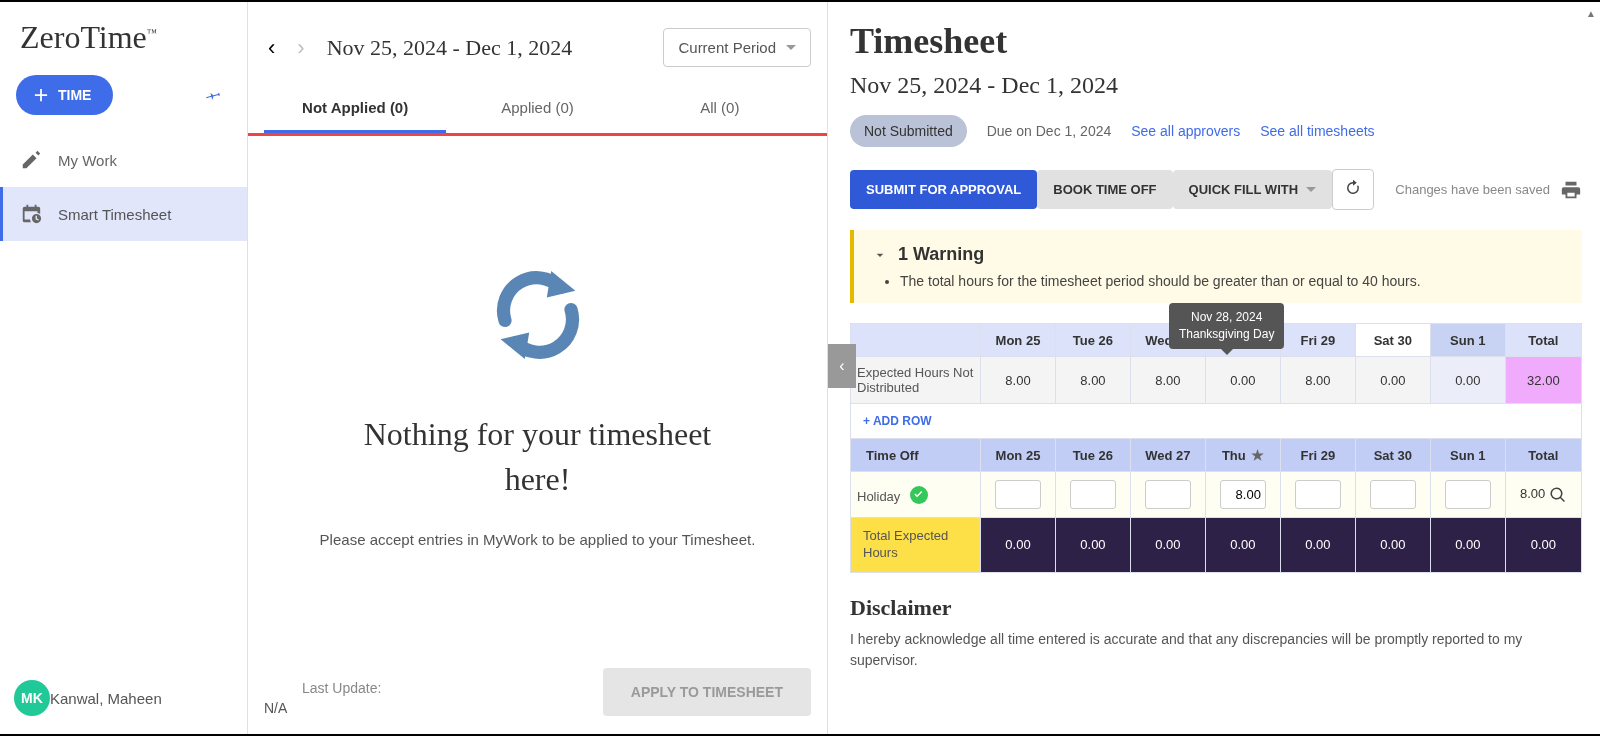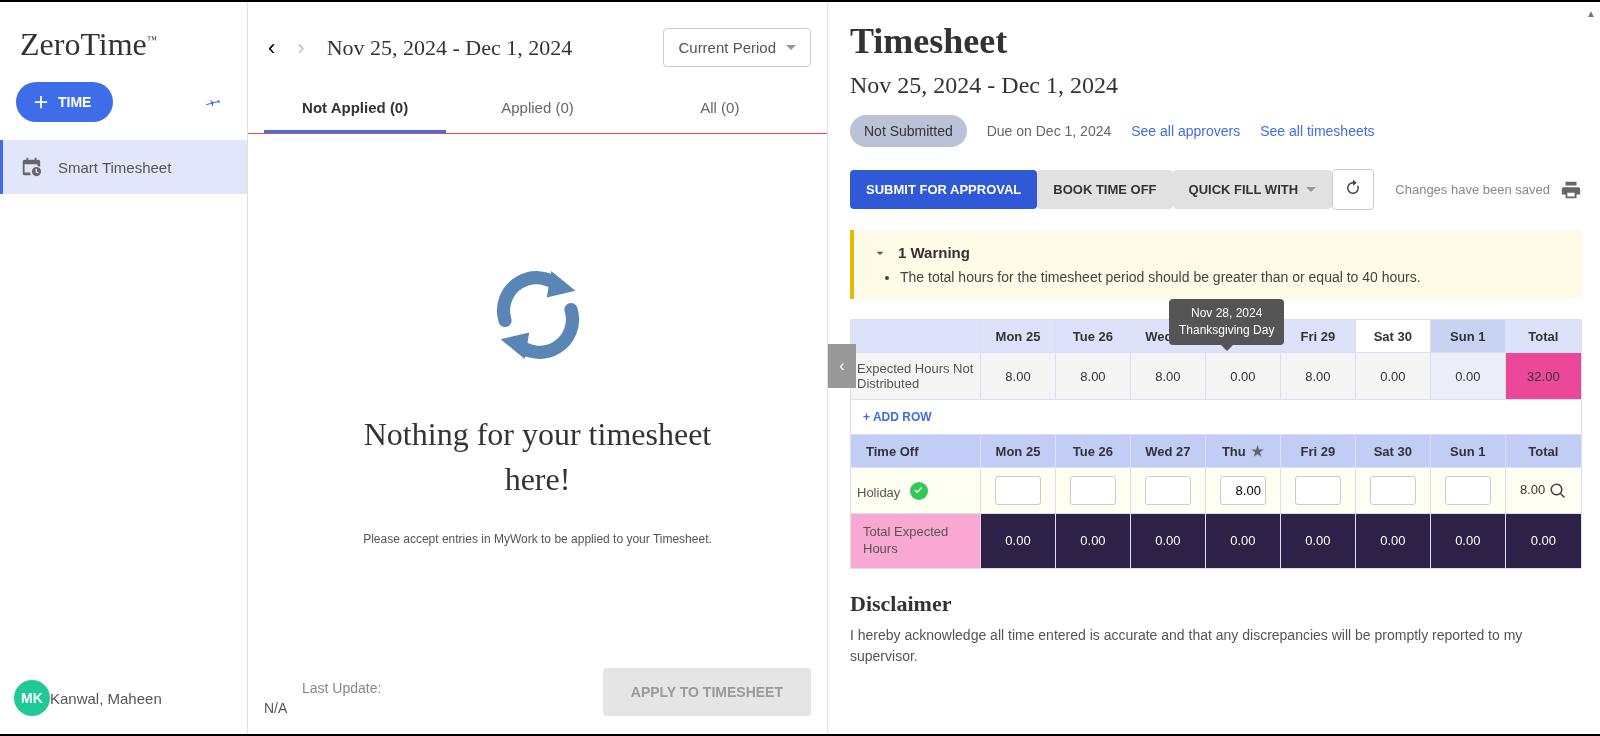--- a/index.html
+++ b/index.html
@@ -13,21 +13,21 @@
     display: flex;
     border-top: 2px solid #000;
     border-bottom: 2px solid #000;
   }
   
   .sidebar {
     width: 248px;
     border-right: 1px solid #e0e0e0;
     display: flex;
     flex-direction: column;
-    padding: 25px 0 0 0;
+    padding: 18px 0 0 0;
     position: relative;
     background: #fff;
   }
   .logo {
     font-family: Georgia, 'Times New Roman', serif;
     font-size: 32px;
     font-weight: 500;
     color: #333;
     padding: 0 18px 20px 20px;
     line-height: 1.1;
@@ -151,21 +151,21 @@
   }
   .caret-down {
     width: 0; height: 0;
     border-left: 5px solid transparent;
     border-right: 5px solid transparent;
     border-top: 5px solid #999;
   }
 
   .tabs {
     display: flex;
-    border-bottom: 1px solid #ef4444;
+    border-bottom: 3px solid #ef4444;
     padding: 0 16px;
   }
   .tab {
     flex: 1;
     text-align: center;
     padding: 14px 0;
     font-size: 15px;
     color: #666;
     cursor: pointer;
     border-bottom: 3px solid transparent;
@@ -188,21 +188,21 @@
   .empty-state svg { width: 110px; height: 110px; }
   .empty-title {
     font-family: Georgia, serif;
     font-size: 32px;
     color: #333;
     margin-top: 42px;
     line-height: 1.4;
     max-width: 420px;
   }
   .empty-sub {
-    font-size: 12px;
+    font-size: 15px;
     color: #555;
     margin-top: 30px;
   }
 
   .middle-footer {
     display: flex;
     align-items: flex-end;
     justify-content: space-between;
     padding: 16px 16px 18px 16px;
   }
@@ -302,21 +302,21 @@
     background: #fffbe6;
     padding: 14px 18px;
     margin-bottom: 20px;
   }
   .warning-head {
     font-weight: 600;
     color: #333;
     display: flex;
     align-items: center;
     gap: 10px;
-    font-size: 15px;
+    font-size: 18px;
   }
   .warning-head svg { width: 16px; height: 16px; fill: #555; }
   .warning-box ul { margin: 8px 0 0 28px; font-size: 14px; color: #444; }
 
   .section-title {
     font-family: Georgia, serif;
     font-size: 24px;
     color: #333;
     margin: 8px 0 10px;
   }
@@ -338,21 +338,21 @@
   .dist-table th.row-label-col { width: 130px; }
   .dist-table th.today { background: #fff; font-weight: 700; }
   .dist-table th.weekend { background: #c8d2f3; }
   .dist-table td.label-cell {
     text-align: left;
     color: #555;
     background: #f4f4f4;
   }
   .dist-table td.grey { background: #f4f4f4; }
   .dist-table td.weekend-cell { background: #ebeef9; }
-  .dist-table td.total-cell { background: #ec4899; }
+  .dist-table td.total-cell { background: #f0abfc; }
   .add-row-link {
     color: #3f6ce8;
     font-size: 12px;
     font-weight: 600;
     padding: 10px 12px;
     display: block;
     cursor: pointer;
   }
   .timeoff-header th { background: #c2cdf5; }
   .holiday-row td { background: #fffef2; }
@@ -375,21 +375,21 @@
     margin-left: 6px;
   }
   .check-ic svg { width: 11px; height: 11px; fill: #fff; }
   .star-ic { color: #666; font-size: 14px; margin-left: 2px; }
   .total-row td {
     background: #2d2147;
     color: #fff;
     font-size: 13px;
   }
   .total-row td.label-cell {
-    background: #f9a8d4;
+    background: #fde047;
     text-align: left;
     padding: 10px 12px;
     line-height: 1.3;
   }
   .disclaimer-title {
     font-family: Georgia, serif;
     font-size: 22px;
     margin: 22px 0 8px;
     color: #333;
   }
@@ -457,20 +457,26 @@
         </svg>
       <span>TIME</span>
     </button>
     <button class="pin-btn">
       <svg viewBox="0 0 24 24">
           <path fill="#3f6ce8" d="M14 4l6 6-3 1-4 4 1 5-3-3-5 5-1-1 5-5-3-3 5 1 4-4 1-3z"></path>
         </svg>
     </button>
   </div>
   <nav class="nav">
+    <div class="nav-item">
+      <svg viewBox="0 0 24 24">
+          <path d="M3 17v4h4l11-11-4-4L3 17zm17-10l-3-3 2-2 3 3-2 2z"></path>
+        </svg>
+      <span>My Work</span>
+    </div>
     <div class="nav-item active">
       <svg viewBox="0 0 24 24">
           <path d="M7 2v2H5a2 2 0 00-2 2v13a2 2 0 002 2h7a6 6 0 01-1-3H5V9h14v2a6 6 0 013 1V6a2 2 0 00-2-2h-2V2h-2v2H9V2H7zm11 10a5 5 0 100 10 5 5 0 000-10zm-.5 2h1v3l2 1-.5 1L17 18v-4z"></path>
         </svg>
       <span>Smart Timesheet</span>
     </div>
   </nav>
   <div class="sidebar-footer">
     <div class="avatar">
       <span>MK</span>

